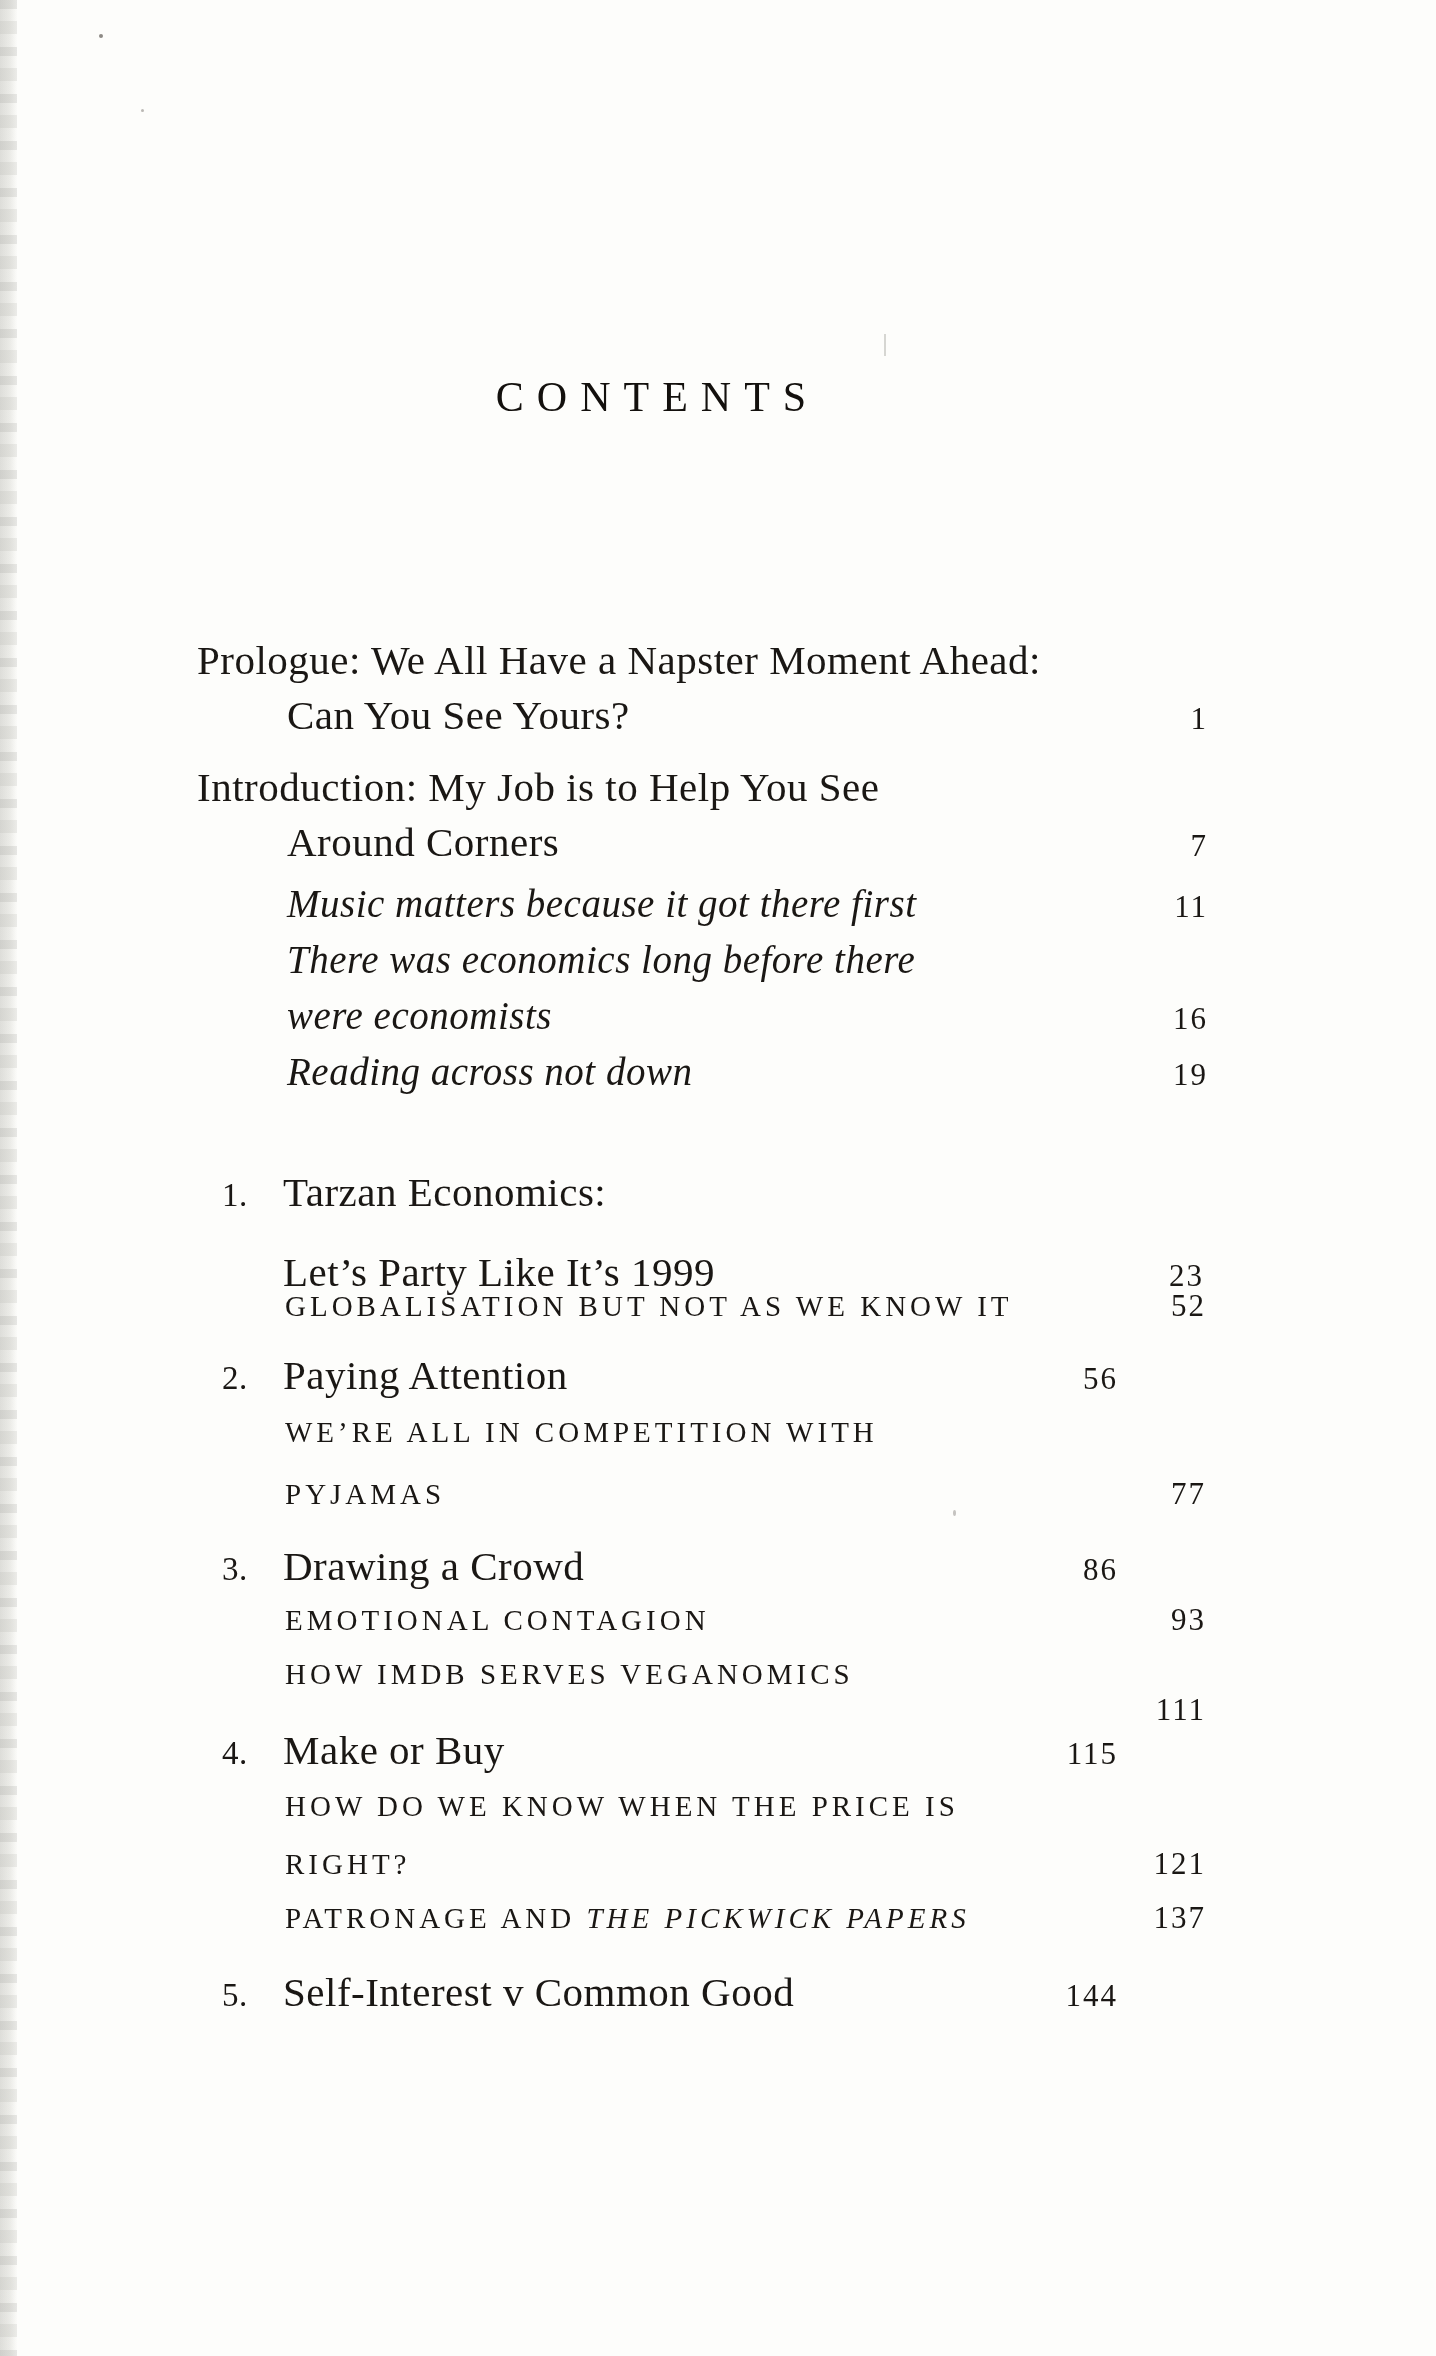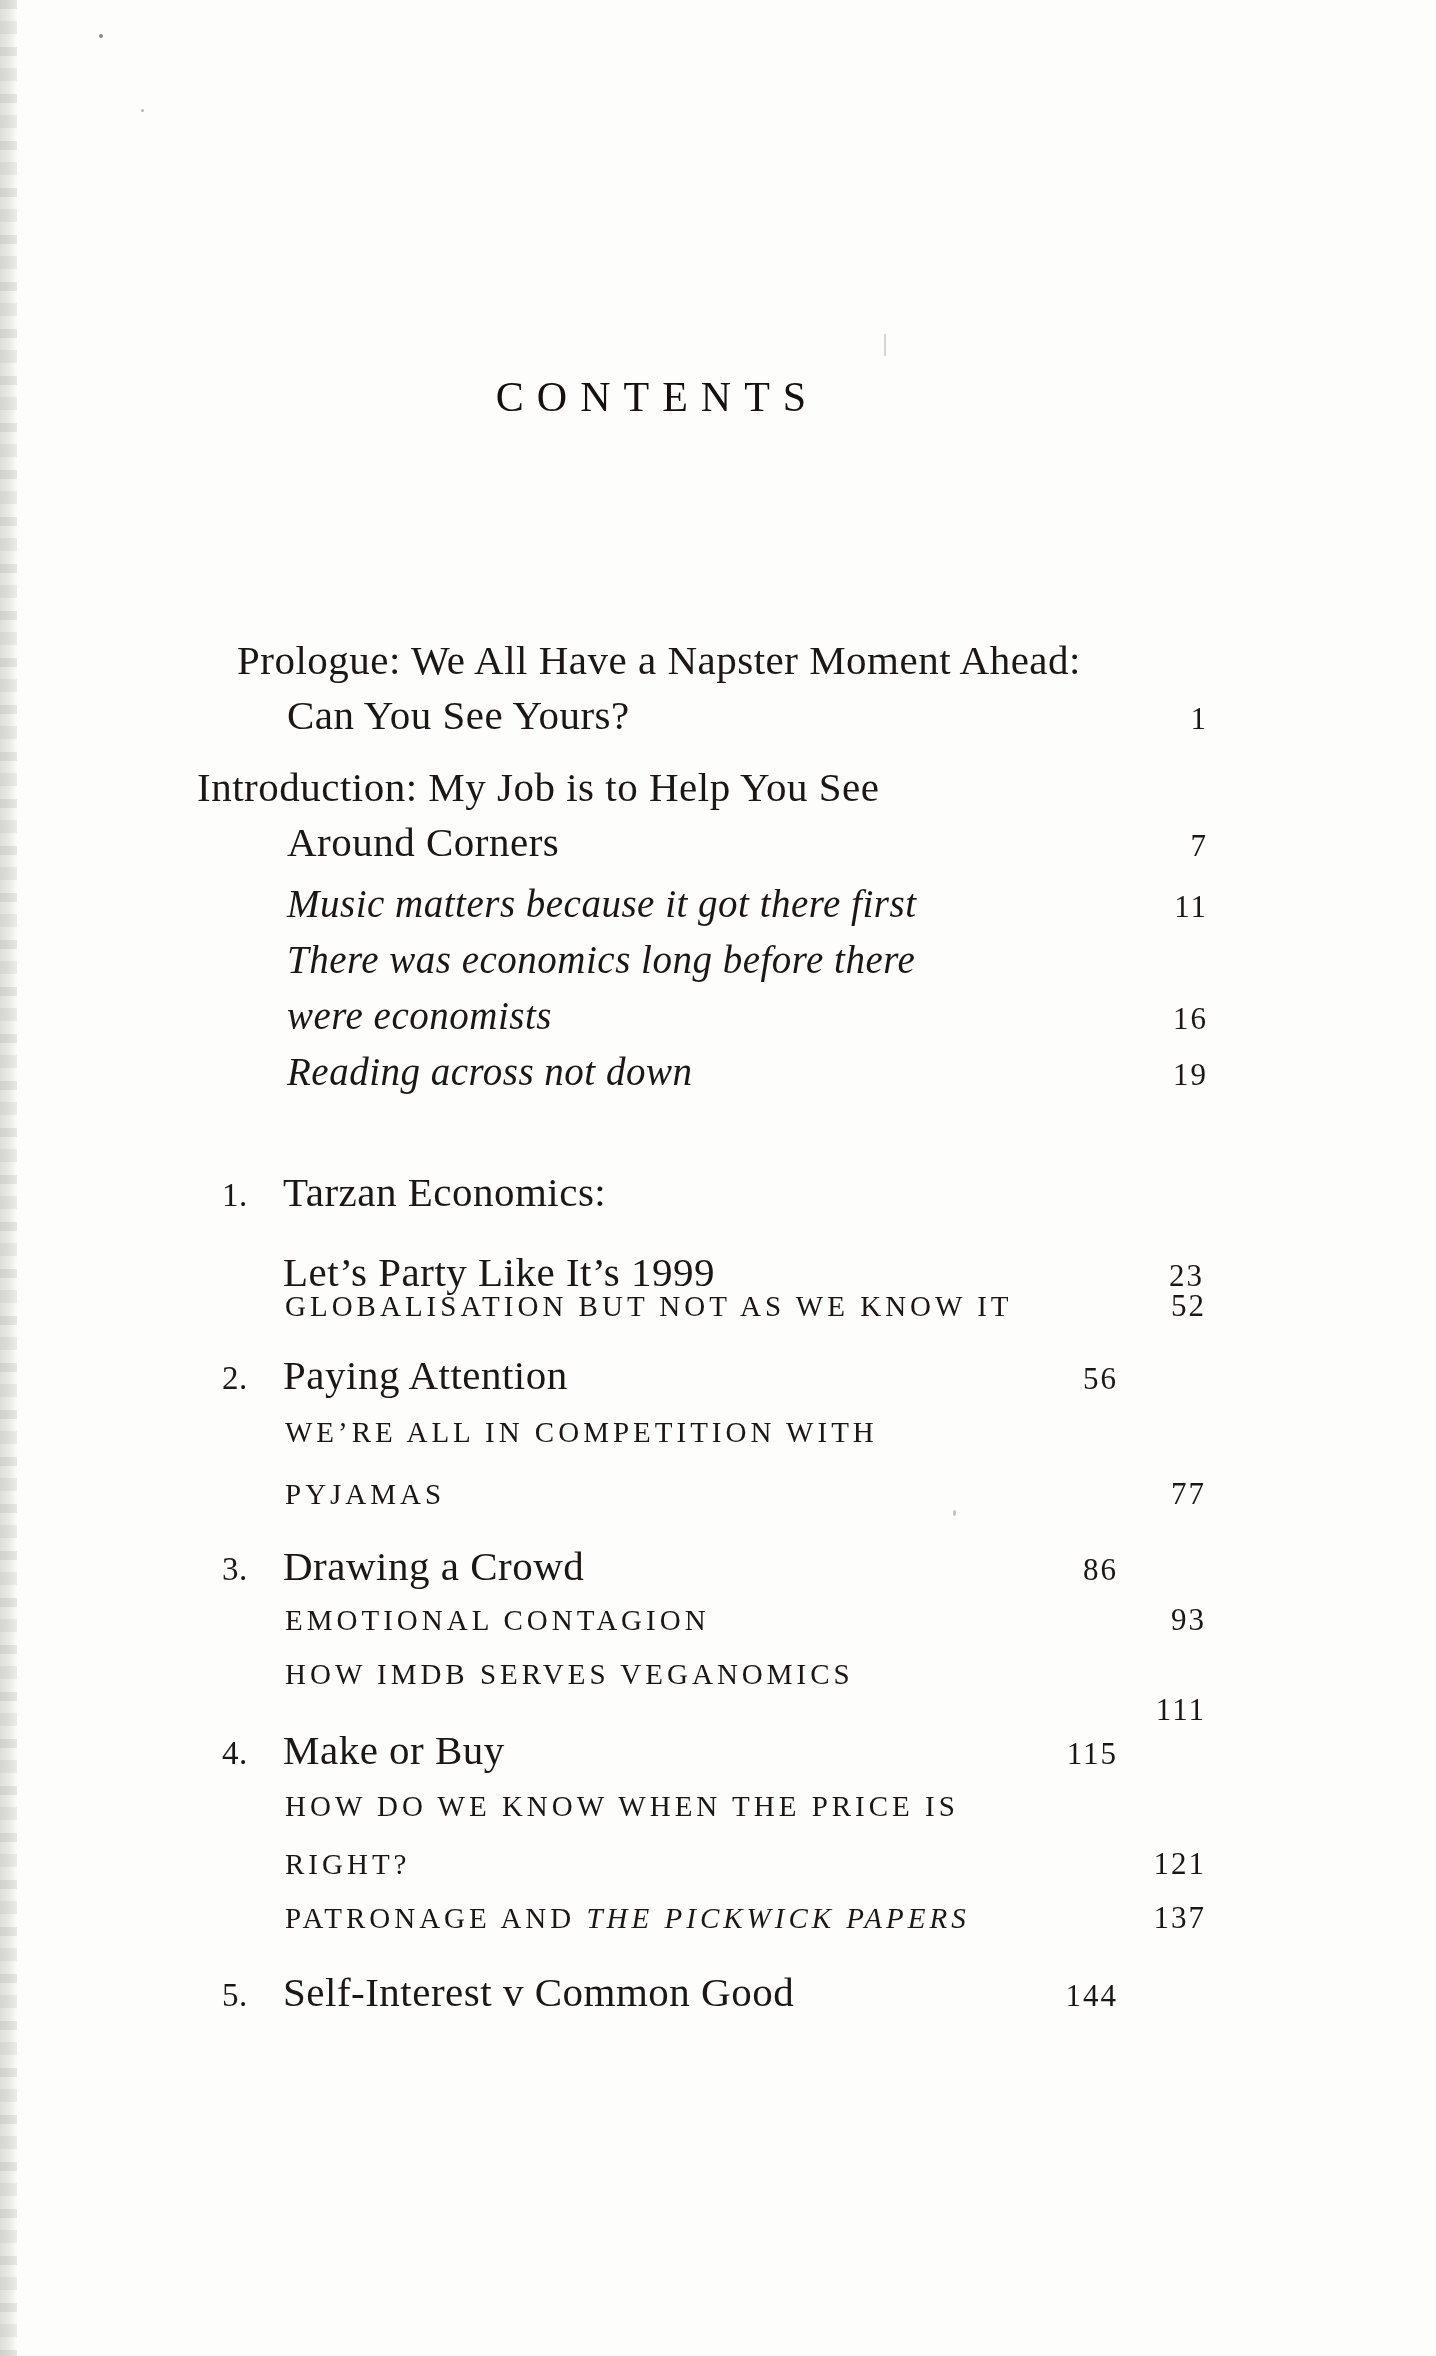--- a/index.html
+++ b/index.html
@@ -73,21 +73,21 @@
     margin-left: 25px;
     width: 61px;
     font-size: 33px;
   }
 
   .row.smallcaps { font-size: 29px; line-height: 36px; letter-spacing: 4px; }
   .row.smallcaps { padding-left: 88px; }
   .row.smallcaps .ital { font-style: italic; }
 
   
-  #r0  { top: 636px; margin-left: 40px; }  #r1  { top: 691px; }  #r2  { top: 763px; }
+  #r0  { top: 636px; }  #r1  { top: 691px; }  #r2  { top: 763px; }
   #r3  { top: 818px; justify-content: flex-end; }  #r4  { top: 881px; gap: 8px; }  #r5  { top: 937px; }
   #r6  { top: 993px; }  #r7  { top: 1049px; } #r8  { top: 1168px; }
   #r9  { top: 1248px; } #r10 { top: 1288px; } #r11 { top: 1351px; }
   #r12 { top: 1414px; } #r13 { top: 1476px; font-family: Liberation Serif, serif; } #r14 { top: 1542px; }
   #r15 { top: 1602px; } #r16 { top: 1656px; flex-direction: column; } #r17 { top: 1726px; }
   #r18 { top: 1788px; } #r19 { top: 1846px; } #r20 { top: 1900px; }
   #r21 { top: 1968px; }
 </style>
 </head>
 <body>

